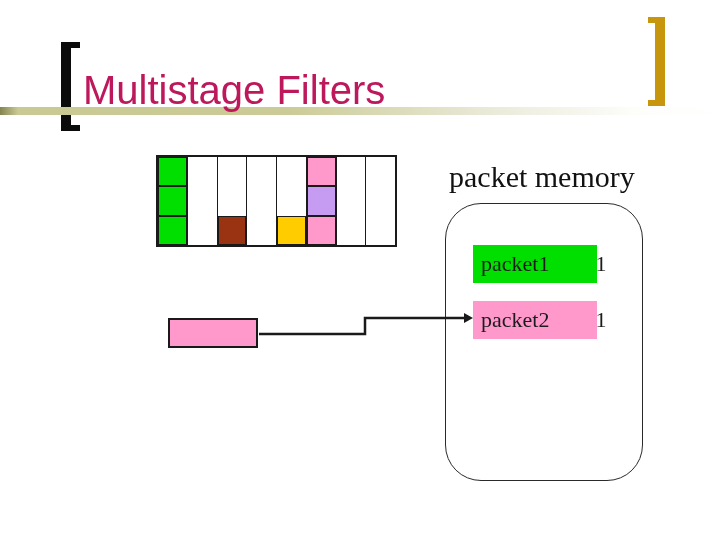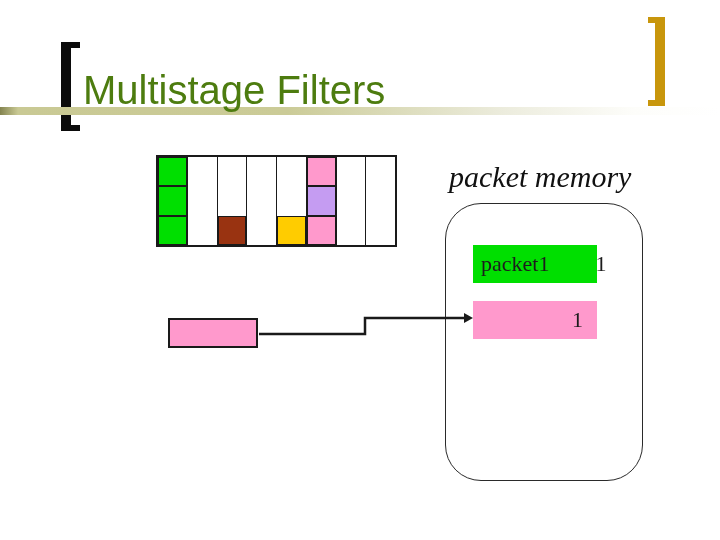--- a/index.html
+++ b/index.html
@@ -30,21 +30,21 @@
   .divider-band {
     position: absolute; left: 0; top: 107px;
     width: 720px; height: 8px;
     background: linear-gradient(to right,
       #848450 0%, #c9c994 2.5%, #cbcb97 40%, #ececdd 70%, #fdfdfa 88%, #ffffff 100%);
   }
   .slide-title {
     position: absolute; left: 83px; top: 70px;
     font-family: "Liberation Sans", sans-serif;
     font-size: 40px; line-height: 1.0;
-    color: #4d7c0f; letter-spacing: 0px;
+    color: #be185d; letter-spacing: 0px;
     white-space: nowrap;
   }
 
   
   .filter-grid {
     position: absolute; left: 156px; top: 155px;
     width: 241px; height: 92px;
     border: 2px solid #1a1a1a;
     display: flex;
     background: #ffffff;
@@ -64,21 +64,20 @@
     border: 1px solid #1a1a1a;
   }
 
   
   .memory-label {
     position: absolute; left: 449px; top: 160px;
     font-family: "Liberation Serif", serif;
     font-size: 30px; line-height: 1.1;
     color: #111111;
     white-space: nowrap;
-    font-style: italic;
   }
   .memory-box {
     position: absolute; left: 445px; top: 203px;
     width: 198px; height: 278px;
     border: 1.5px solid #2a2a2a;
     border-radius: 36px;
     background: #ffffff;
   }
   .packet-list {
     position: absolute; left: 473px; top: 245px;
@@ -143,20 +142,21 @@
   <div class="memory-label">packet memory</div>
 
   <div class="memory-box"></div>
 
   <div class="packet-list">
       <div class="packet-row" style="background: rgb(0, 223, 0);">
         <span>packet1</span>
         <span class="count">1</span>
       </div>
       <div class="packet-row" style="background: rgb(255, 153, 204);">
+        <span>packet2</span>
         <span class="count">1</span>
       </div>
     </div>
 
   <div class="source-rect" style="background: rgb(255, 153, 204);"></div>
 
   <svg class="connector-svg" viewBox="0 0 720 540" xmlns="http://www.w3.org/2000/svg">
     <path d="M 259 334 H 365 V 318 H 464" fill="none" stroke="#1a1a1a" stroke-width="2.5"></path>
     <path d="M 464 313 L 473 318 L 464 323 Z" fill="#1a1a1a" stroke="none"></path>
   </svg>

